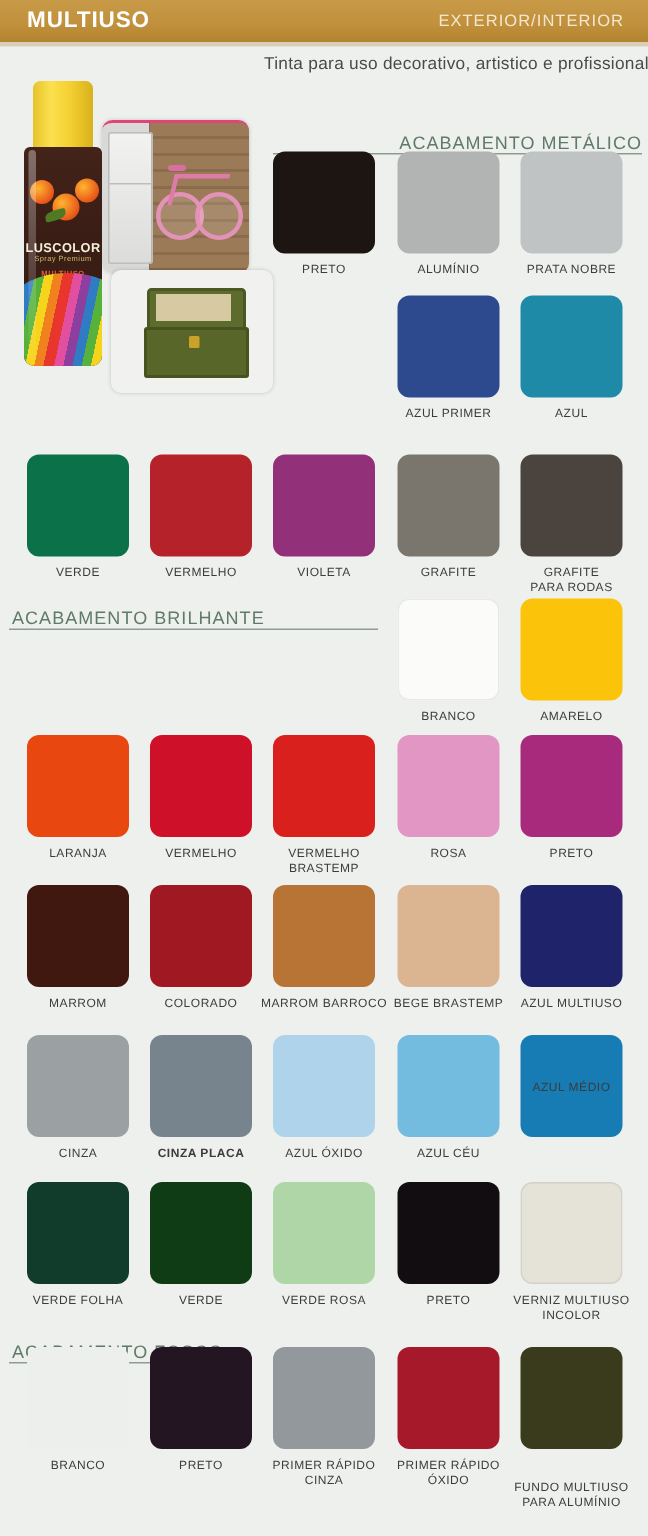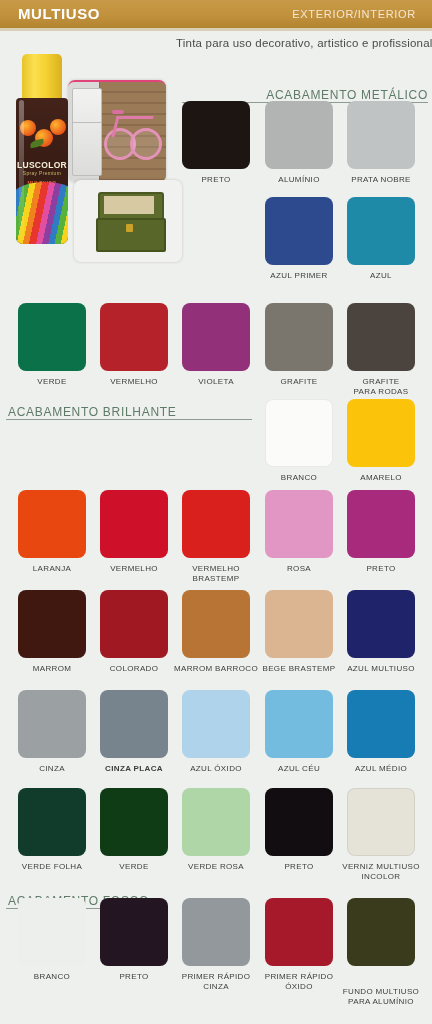--- a/index.html
+++ b/index.html
@@ -357,21 +357,21 @@
       <div class="caption" style="left: 338px; top: 664px;">AZUL MULTIUSO</div>
       <div class="swatch" style="left: 18px; top: 690px; background: rgb(155, 161, 162);"></div>
       <div class="caption" style="left: 9px; top: 764px;">CINZA</div>
       <div class="swatch" style="left: 100px; top: 690px; background: rgb(119, 131, 141);"></div>
       <div class="caption" style="left: 91px; top: 764px; font-weight: bold;">CINZA PLACA</div>
       <div class="swatch" style="left: 182px; top: 690px; background: rgb(174, 211, 234);"></div>
       <div class="caption" style="left: 173px; top: 764px;">AZUL ÓXIDO</div>
       <div class="swatch" style="left: 265px; top: 690px; background: rgb(116, 188, 223);"></div>
       <div class="caption" style="left: 256px; top: 764px;">AZUL CÉU</div>
       <div class="swatch" style="left: 347px; top: 690px; background: rgb(23, 123, 180);"></div>
-      <div class="caption" style="left: 338px; top: 764px;">AZUL MÉDIO</div>
+      <div class="caption" style="left: 338px; top: 720px;">AZUL MÉDIO</div>
       <div class="swatch" style="left: 18px; top: 788px; background: rgb(17, 60, 44);"></div>
       <div class="caption" style="left: 9px; top: 862px;">VERDE FOLHA</div>
       <div class="swatch" style="left: 100px; top: 788px; background: rgb(15, 60, 21);"></div>
       <div class="caption" style="left: 91px; top: 862px;">VERDE</div>
       <div class="swatch" style="left: 182px; top: 788px; background: rgb(174, 214, 167);"></div>
       <div class="caption" style="left: 173px; top: 862px;">VERDE ROSA</div>
       <div class="swatch" style="left: 265px; top: 788px; background: rgb(18, 13, 16);"></div>
       <div class="caption" style="left: 256px; top: 862px;">PRETO</div>
       <div class="swatch edged" style="left: 347px; top: 788px; background: rgb(229, 226, 216);"></div>
       <div class="caption" style="left: 338px; top: 862px;">VERNIZ MULTIUSO

